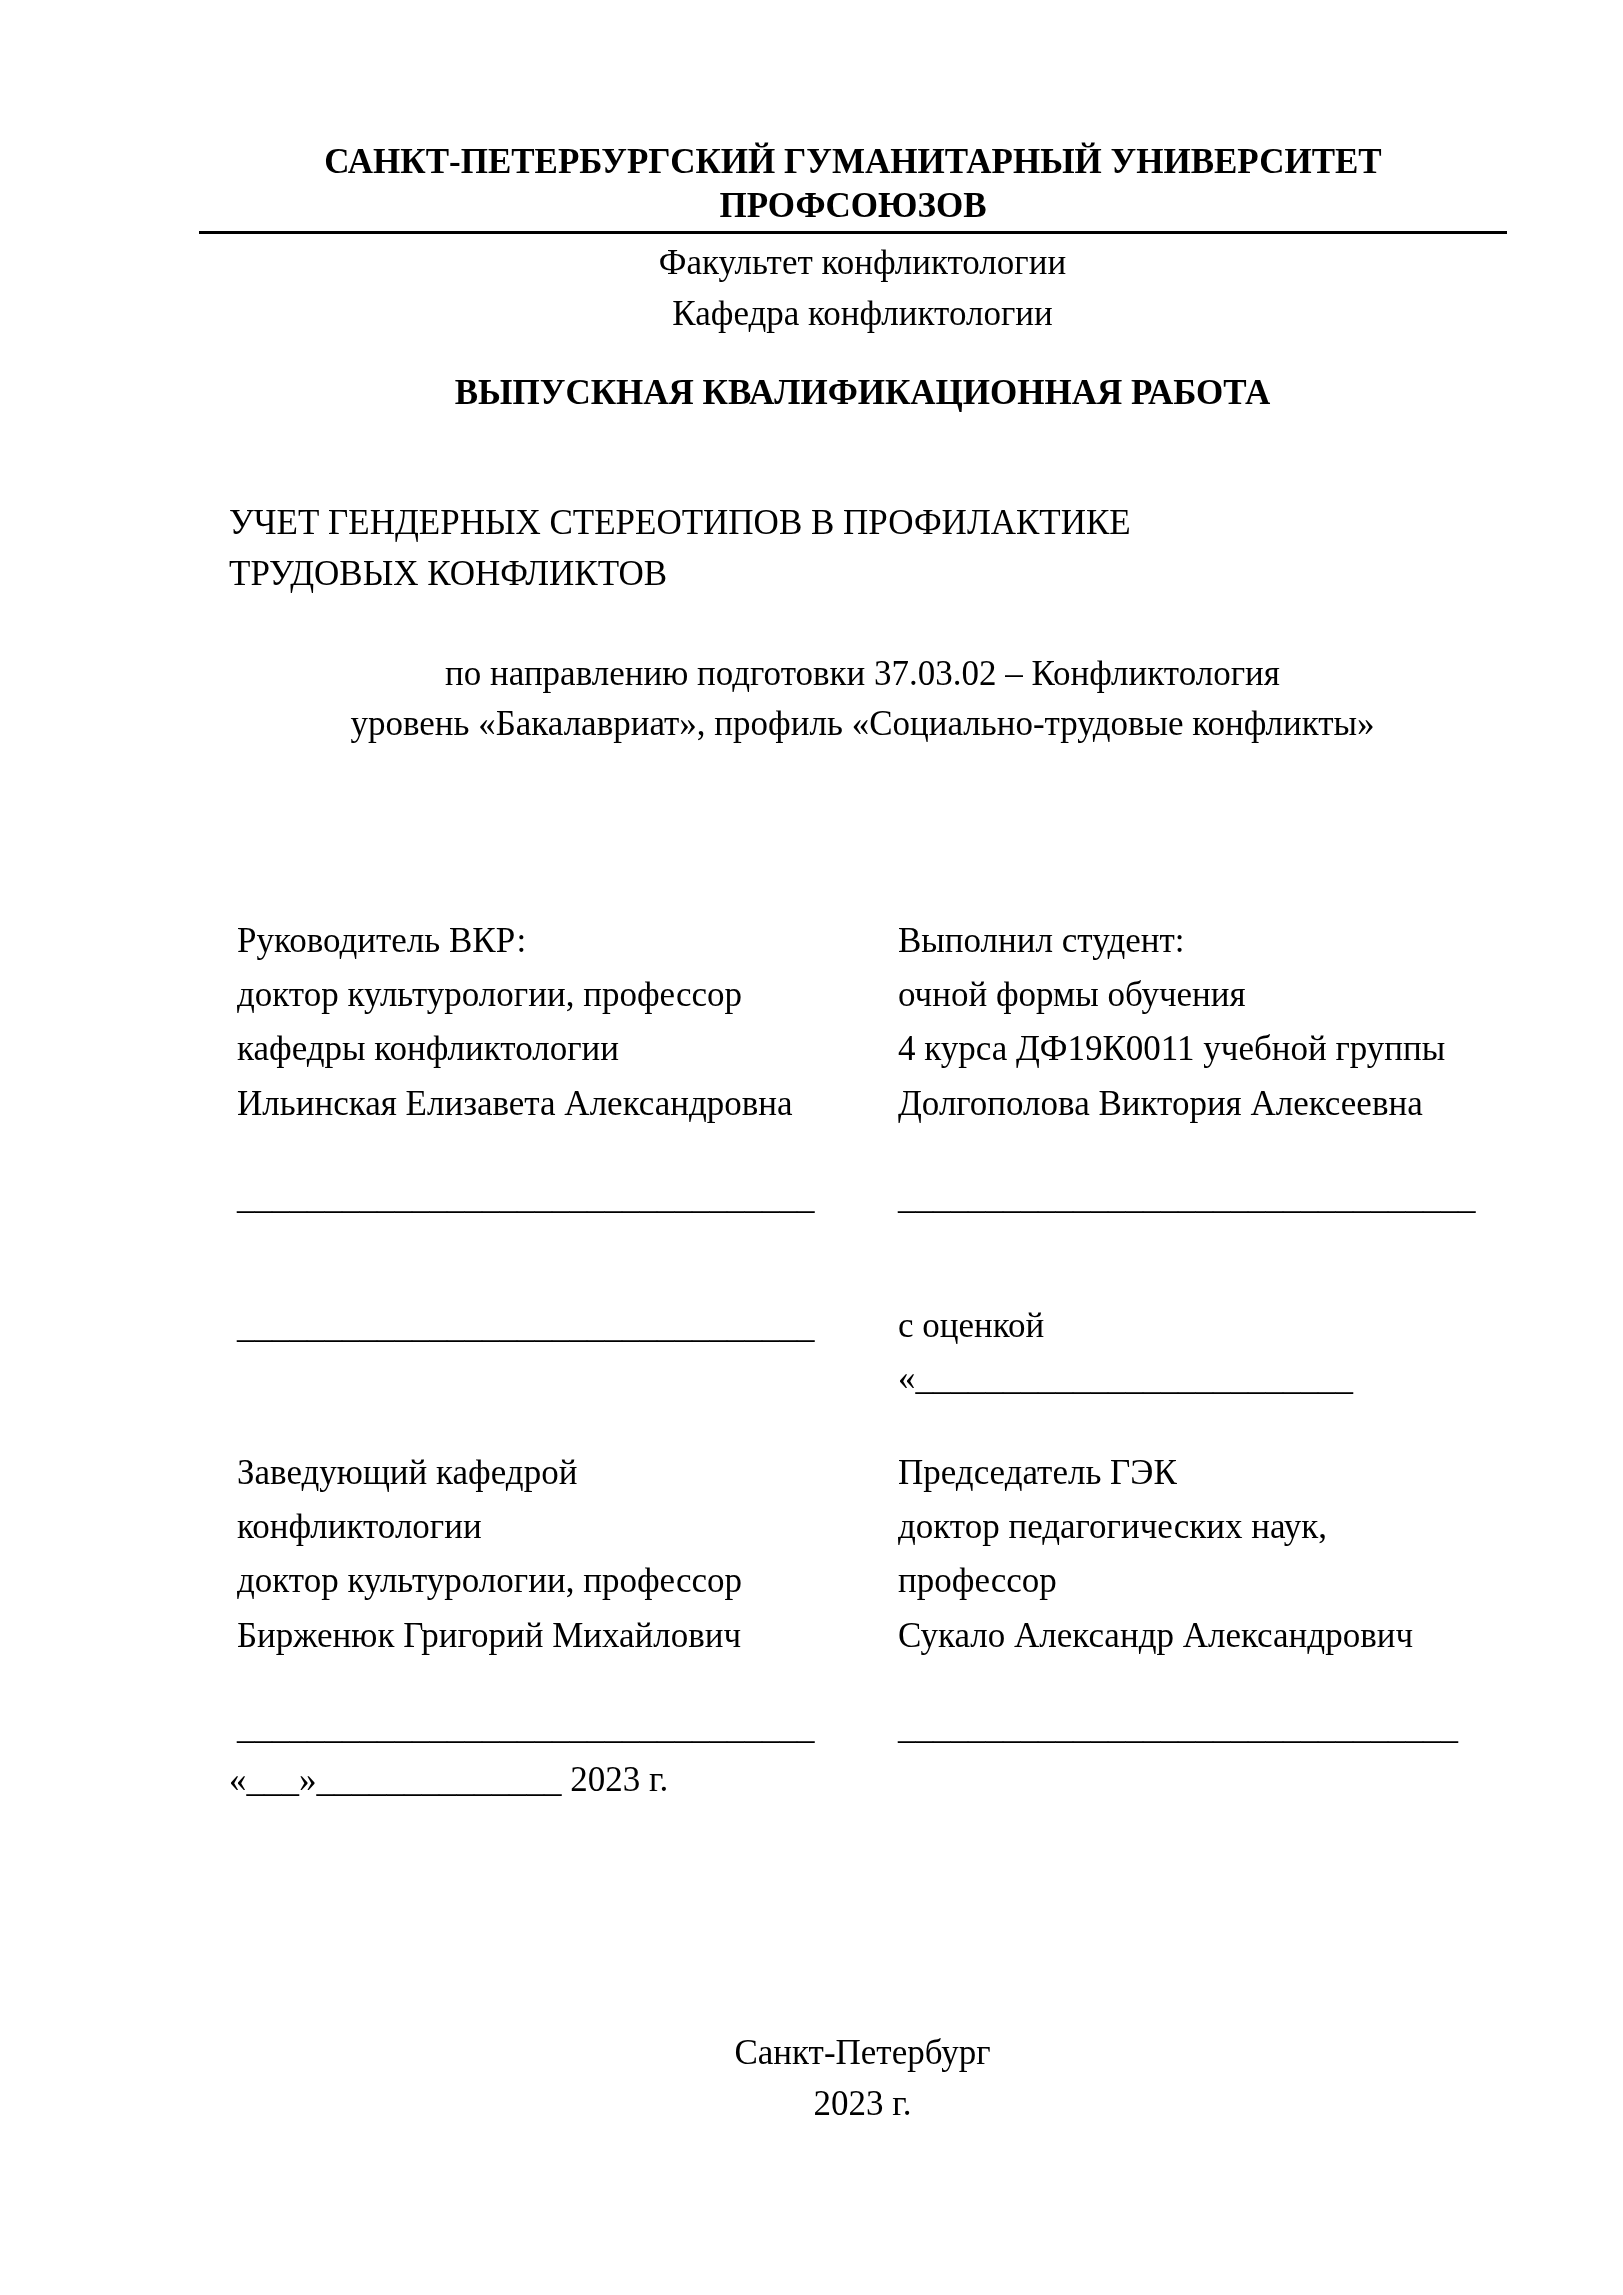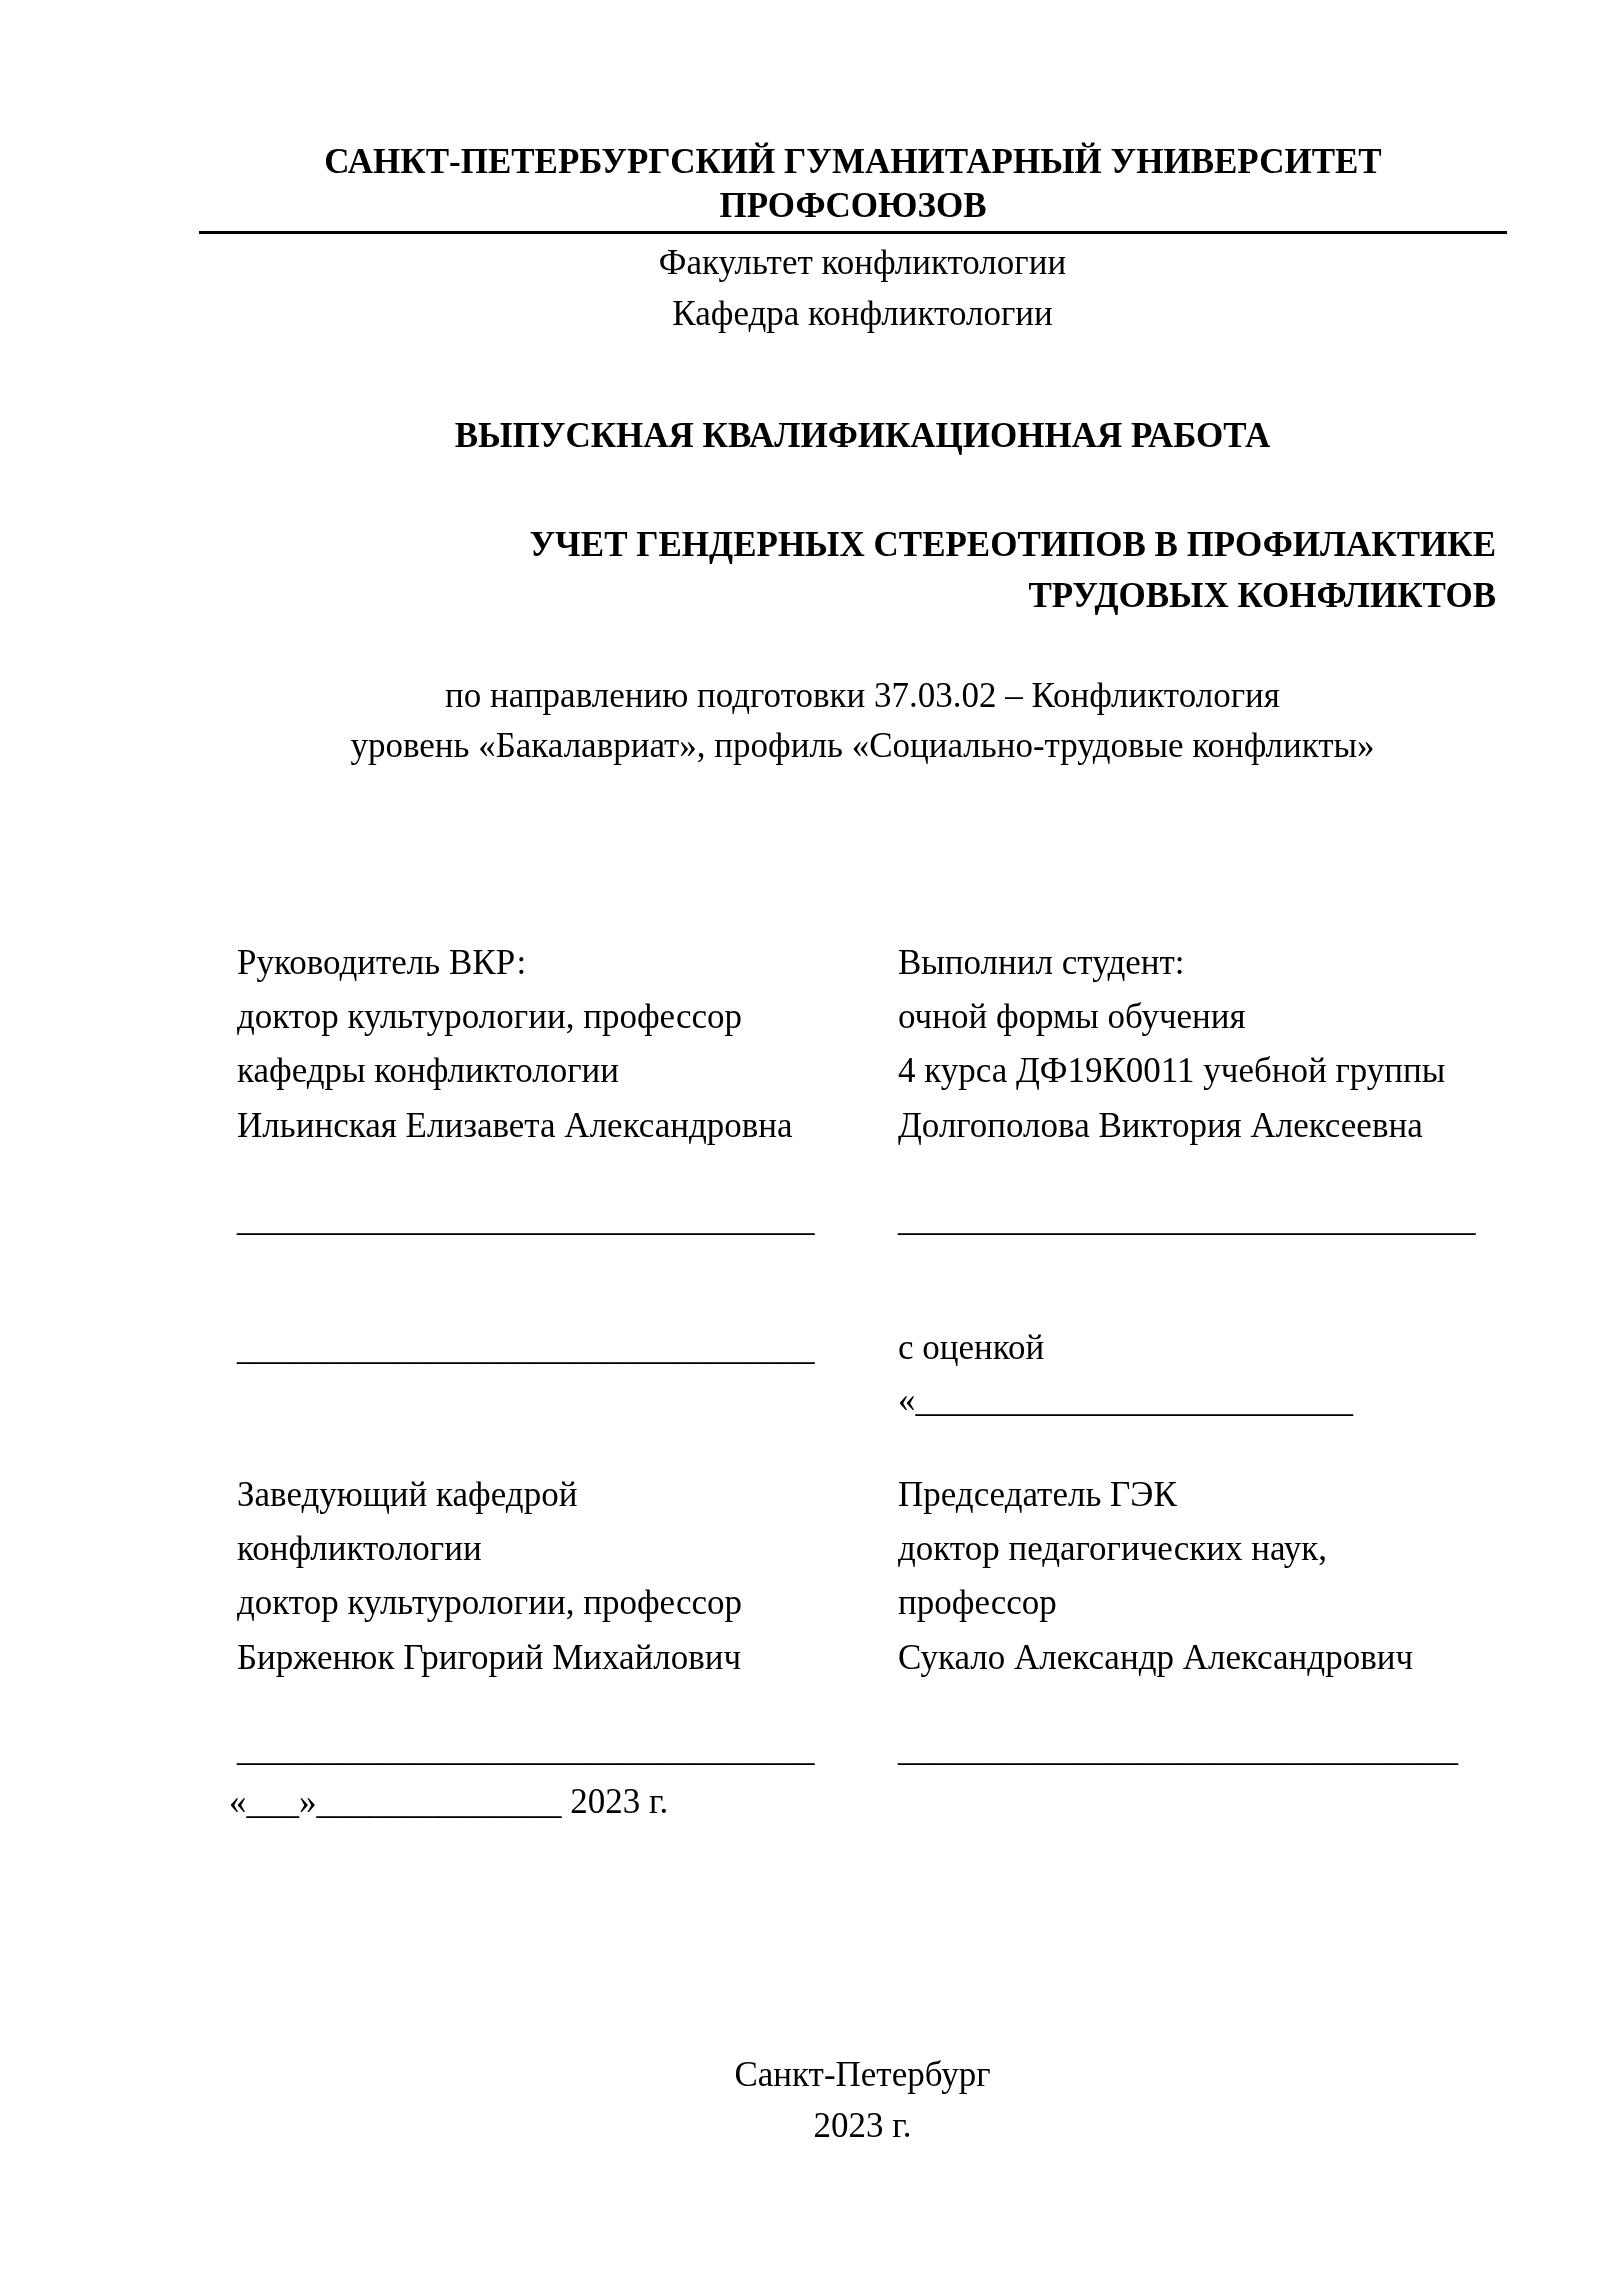--- a/index.html
+++ b/index.html
@@ -21,22 +21,22 @@
     font-weight: bold;
     text-align: center;
     line-height: 1.25;
     border-bottom: 3.1px solid #000;
     padding-bottom: 3.1px;
     margin: 0 -11px 0 -30px;
   }
   .faculty-line { text-align: center; line-height: 1.3; margin-top: 6.3px; }
   .department-line { text-align: center; line-height: 1.3; margin-top: 6px; }
 
-  .work-type { margin-top: 79px; font-weight: bold; text-align: center; }
-  .topic { margin-top: 64px; font-weight: bold; text-align: right; line-height: 1.45; }
+  .work-type { margin-top: 36px; font-weight: bold; text-align: center; }
+  .topic { margin-top: 85px; font-weight: normal; text-align: left; line-height: 1.45; }
   .direction { margin-top: 50px; text-align: center; line-height: 1.42; }
 
   .cols { display: flex; justify-content: space-between; margin-left: 8px; }
   .col-l { width: 47%; }
   .col-r { width: 47.5%; }
 
   .people-block { margin-top: 165px; line-height: 1.55; }
   .sig-row-1 { margin-top: 46px; white-space: nowrap; }
   .defense-row { margin-top: 83px; line-height: 1.5; }
   .head-block { margin-top: 41px; line-height: 1.55; }

